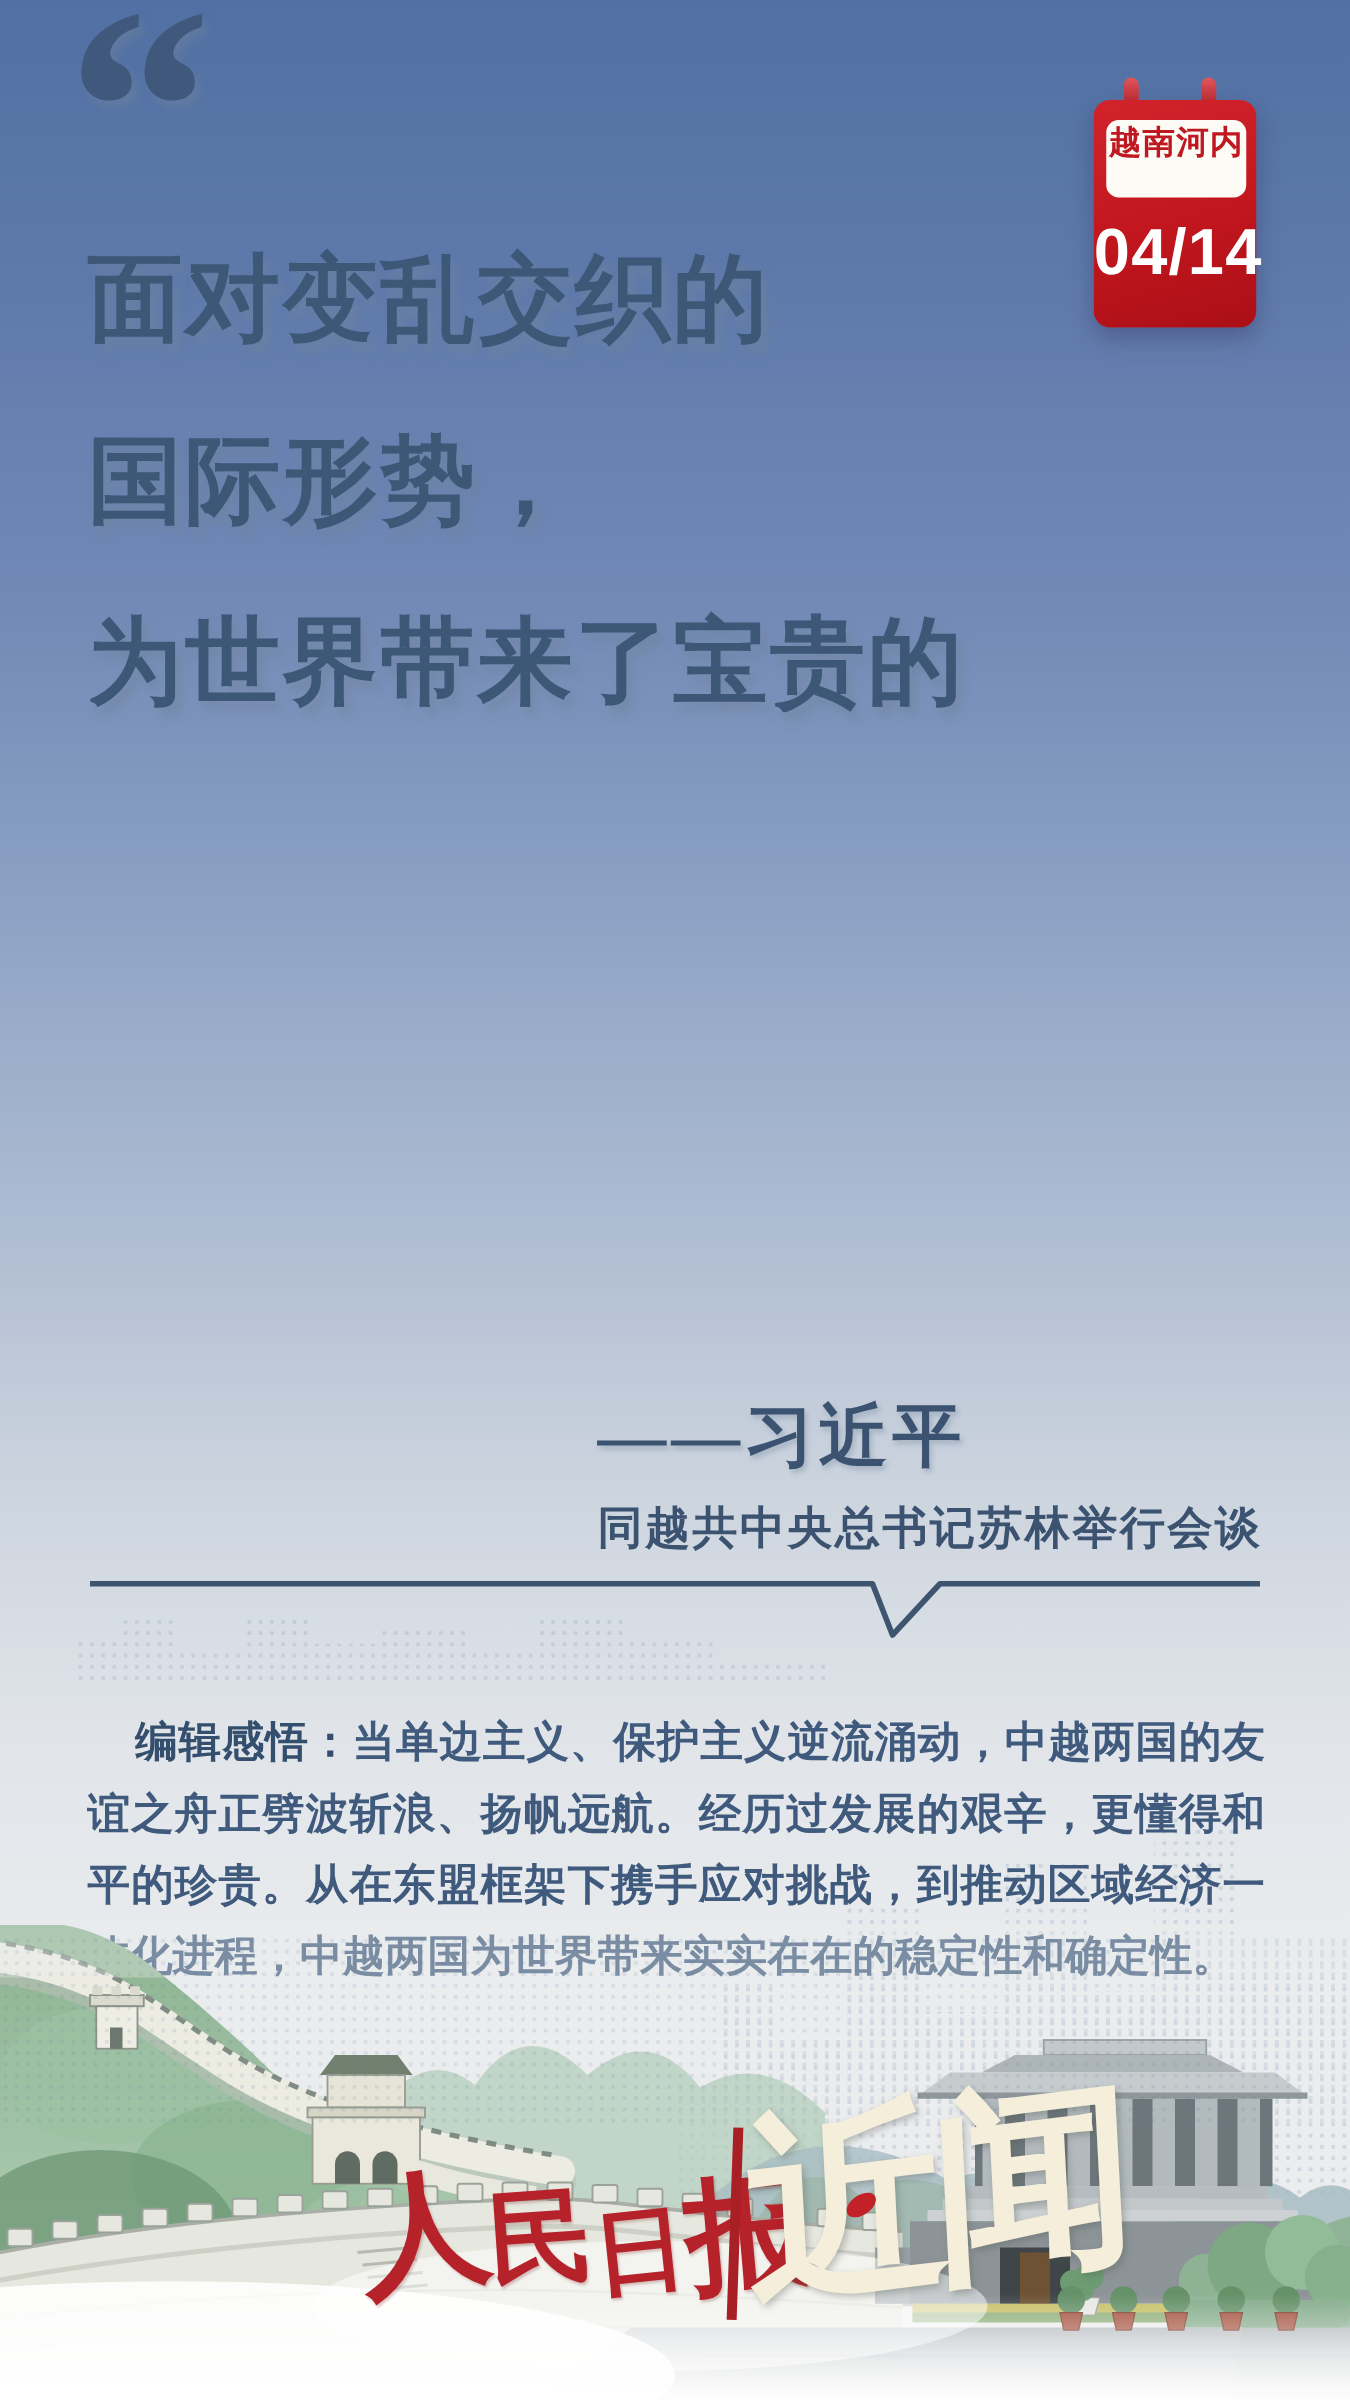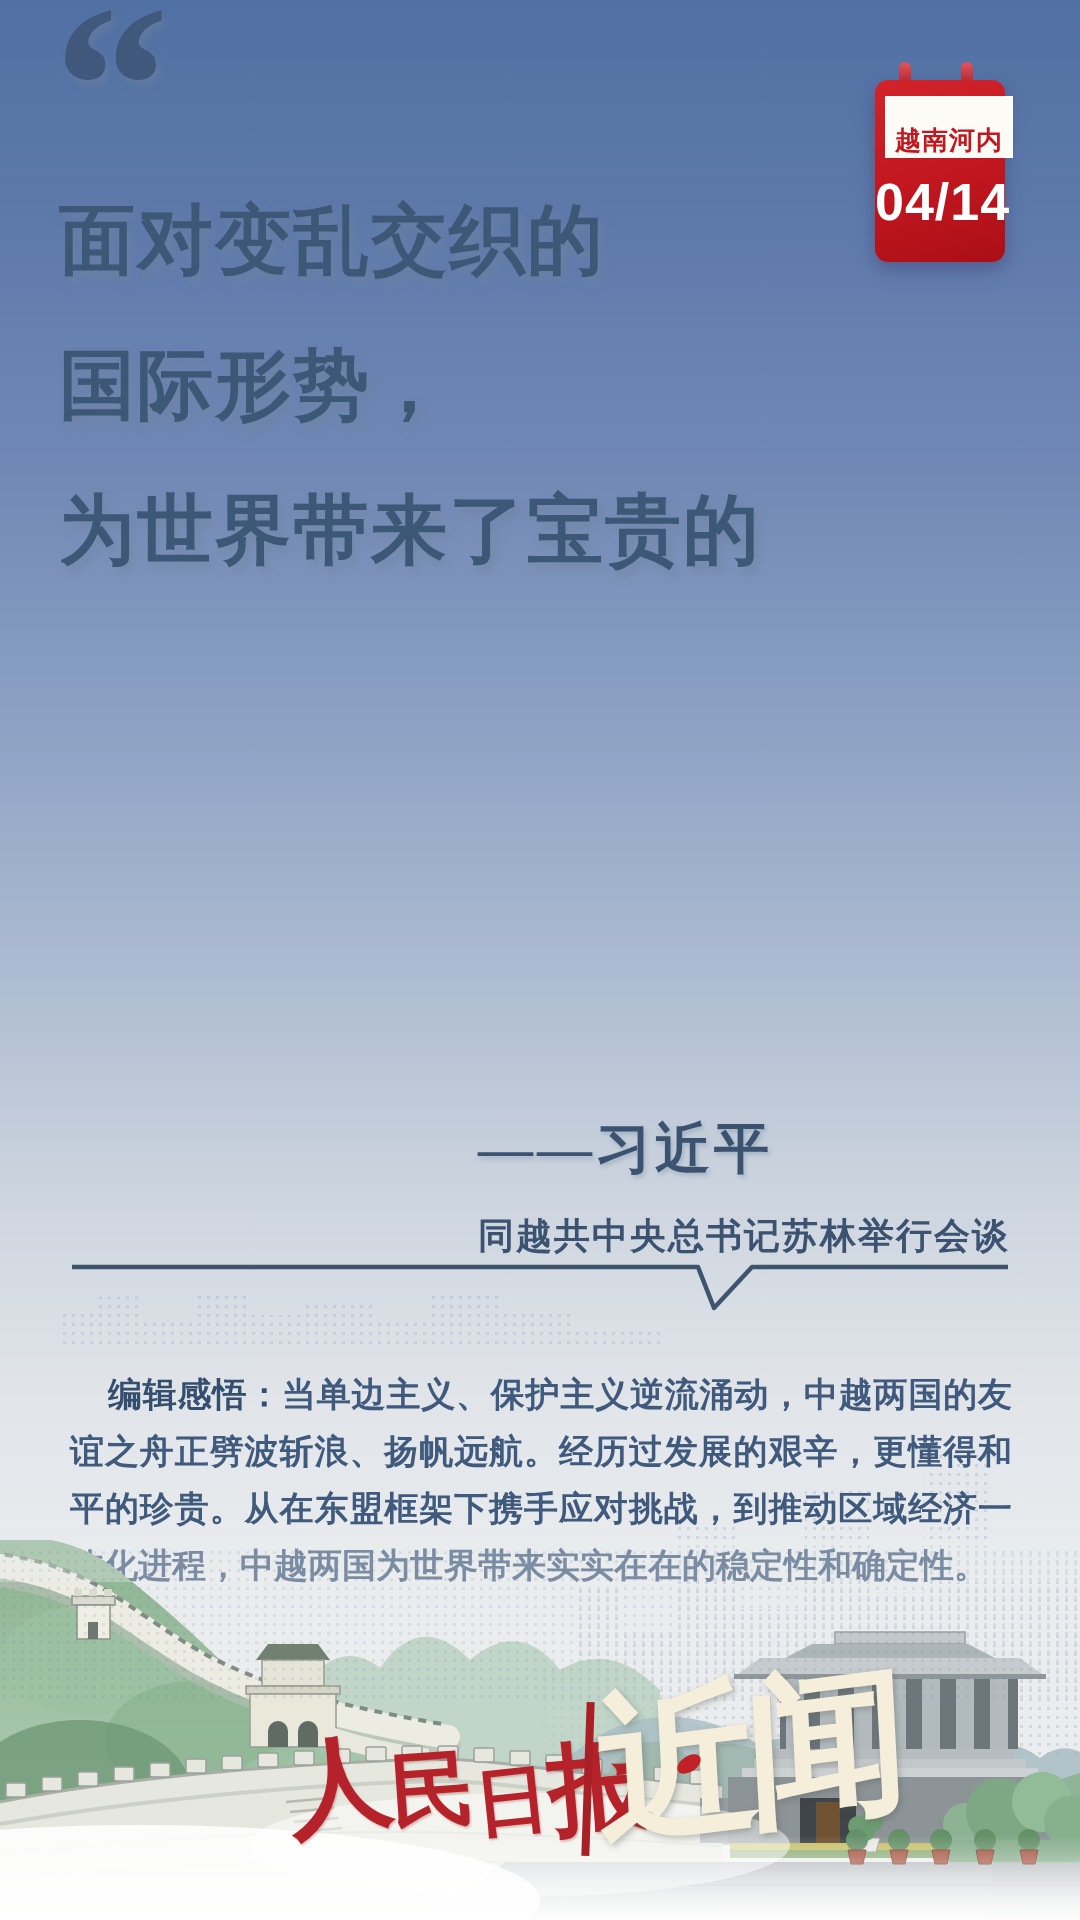--- a/index.html
+++ b/index.html
@@ -11,37 +11,37 @@
       #abbad1 50%, #ccd4de 62%, #e0e4e9 72%, #eaecee 82%, #ededee 100%);
   }
   
   .calendar{position:absolute;left:875px;top:62px;width:130px;height:200px;}
   .cal-ring{position:absolute;top:0;width:12px;height:32px;border-radius:6px;
     background:linear-gradient(180deg,#e0555c,#a9121a);} 
   .cal-ring.r1{left:24px}.cal-ring.r2{left:86px}
   .cal-body{position:absolute;top:18px;left:0;width:130px;height:182px;border-radius:13px;
     background:linear-gradient(165deg,#d2232b 0%,#c1161e 55%,#ab0f17 100%);
     box-shadow:0 8px 18px rgba(50,40,90,.35);}
-  .cal-panel{position:absolute;top:16px;left:10px;width:128px;height:62px;border-radius:0;
-    background:#fdfbf6;display:flex;align-items:flex-end;justify-content:center;}
+  .cal-panel{position:absolute;top:16px;left:10px;width:112px;height:62px;border-radius:10px;
+    background:#fdfbf6;display:flex;align-items:flex-start;justify-content:center;}
   .cal-loc{color:#c01820;font-weight:700;font-size:26px;letter-spacing:1px;}
   .cal-date{position:absolute;left:0;bottom:30px;width:100%;text-align:center;color:#fff;
     font-family:"Liberation Sans","DejaVu Sans",sans-serif;font-weight:700;font-size:52px;letter-spacing:1px;}
   
   .open-quote{position:absolute;left:54px;top:-28px;font-size:230px;line-height:1;
     color:#40587b;font-weight:700;text-shadow:4px 6px 7px rgba(110,130,155,.45);}
-  .quote{position:absolute;left:59px;top:168px;width:960px;}
+  .quote{position:absolute;left:70px;top:168px;width:960px;}
   .quote .qline{font-size:76px;font-weight:700;line-height:145px;letter-spacing:2px;
     color:#3d5777;text-shadow:5px 7px 8px rgba(112,132,156,.55);white-space:nowrap;}
   .quote .qclose{font-size:82px;vertical-align:6px;letter-spacing:0;}
   
   .attrib{position:absolute;right:70px;top:1112px;text-align:left;color:#3b5370;}
   .attrib .author{font-size:55px;font-weight:700;letter-spacing:4px;
     text-shadow:2px 3px 4px rgba(120,140,160,.4);}
-  .attrib .event{margin-top:26px;font-size:36px;font-weight:700;letter-spacing:2px;}
+  .attrib .event{margin-top:12px;font-size:36px;font-weight:700;letter-spacing:2px;}
   
   .divider{position:absolute;left:72px;top:1262px;}
   
   .note{position:absolute;left:70px;top:1332px;width:942px;
     font-size:34px;line-height:57px;color:#3f5a7c;text-align:justify;
     text-indent:38px;font-weight:600;}
   .note b{font-weight:800;color:#344f6d;}
   
   .dots{position:absolute;pointer-events:none;
     background-image:radial-gradient(rgba(90,120,160,.33) 1.7px, transparent 1.8px);

